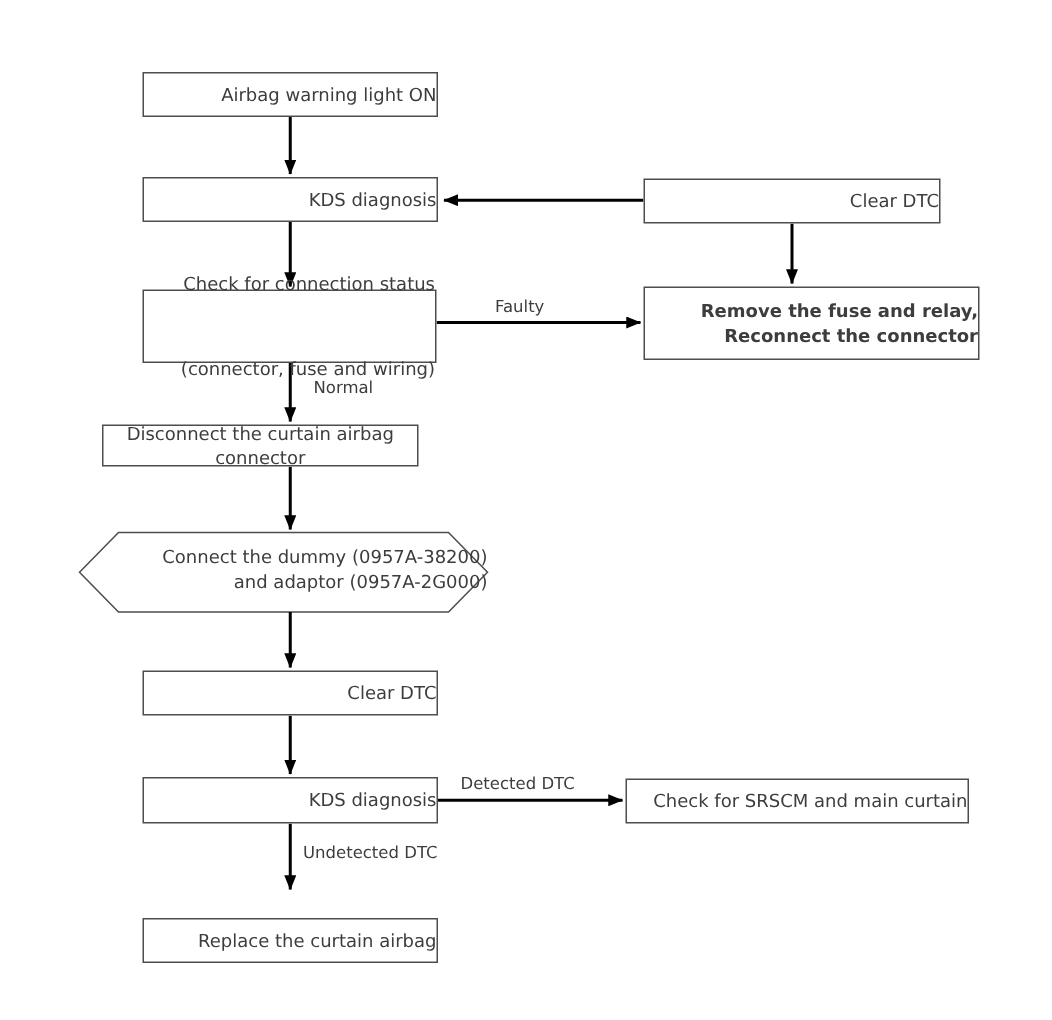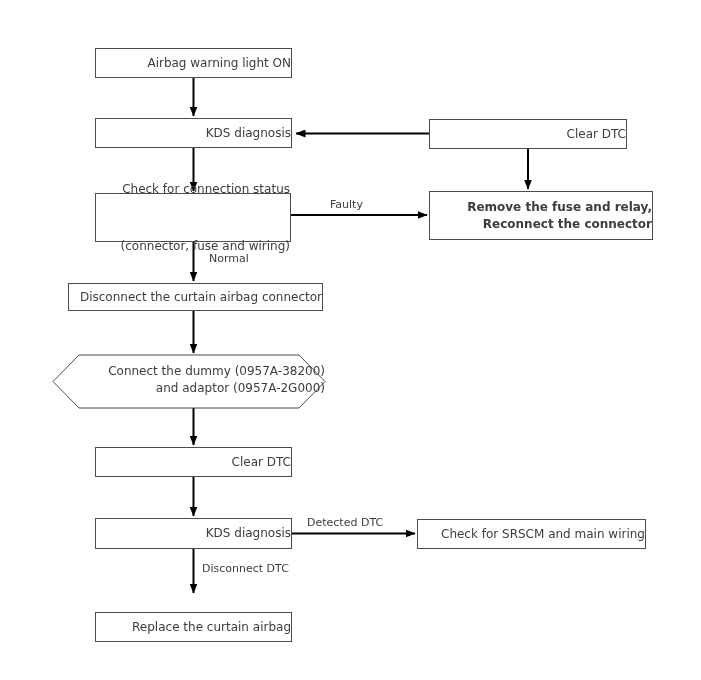--- a/index.html
+++ b/index.html
@@ -90,43 +90,43 @@
   <div class="node" style="left:95px; top:193px; width:196px; height:49px;gap:40px;">
     <span>Check for connection status</span>
     <span>(connector, fuse and wiring)</span>
   </div>
 
   <div class="node" style="left:429px; top:191px; width:224px; height:49px;font-weight:bold;">
     <span>Remove the fuse and relay,</span>
     <span>Reconnect the connector</span>
   </div>
 
-  <div class="node" style="left:68px; top:283px; width:255px; height:28px;">
+  <div class="node" style="left:68px; top:283px; width:211px; height:28px;">
     <span>Disconnect the curtain airbag connector</span>
   </div>
 
   <div class="node hex-text" style="left:53px; top:347px; width:272px; height:65px;">
     <span>Connect the dummy (0957A-38200)</span>
     <span>and adaptor (0957A-2G000)</span>
   </div>
 
   <div class="node" style="left:95px; top:447px; width:197px; height:30px;">
     <span>Clear DTC</span>
   </div>
 
   <div class="node" style="left:95px; top:518px; width:197px; height:31px;">
     <span>KDS diagnosis</span>
   </div>
 
   <div class="node" style="left:417px; top:519px; width:229px; height:30px;">
-    <span>Check for SRSCM and main wiring</span>
+    <span>Check for SRSCM and main curtain</span>
   </div>
 
   <div class="node" style="left:95px; top:612px; width:197px; height:30px;">
     <span>Replace the curtain airbag</span>
   </div>
 
   <div class="edge-label" style="left:330px; top:198px;">Faulty</div>
   <div class="edge-label" style="left:209px; top:252px;">Normal</div>
   <div class="edge-label" style="left:307px; top:516px;">Detected DTC</div>
-  <div class="edge-label" style="left:202px; top:562px;">Disconnect DTC</div>
+  <div class="edge-label" style="left:202px; top:562px;">Undetected DTC</div>
 
 </div>
 
 </body></html>

